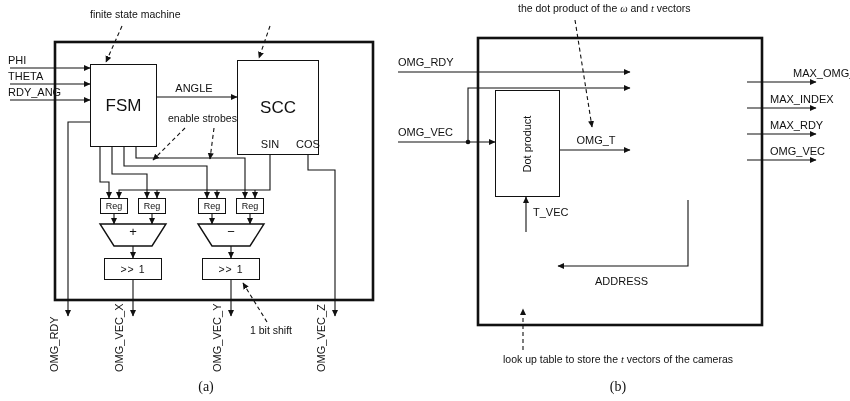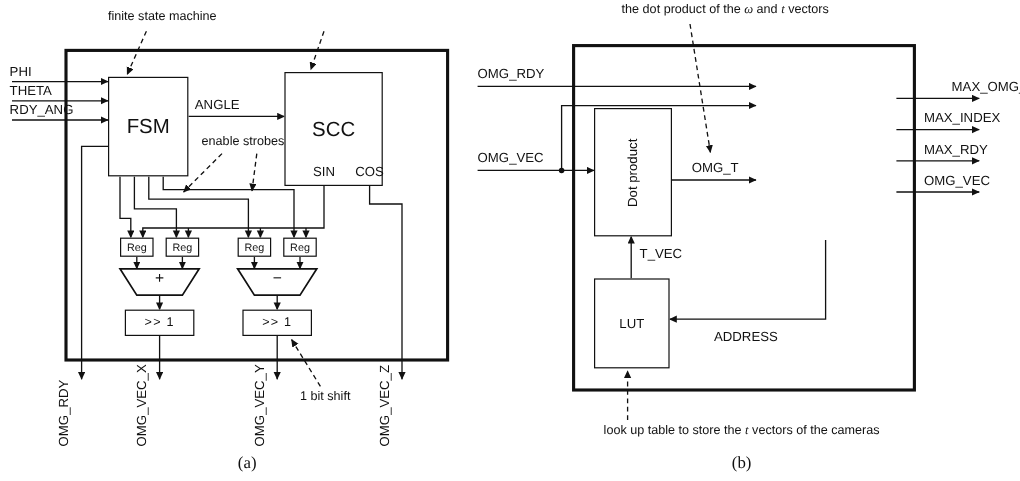--- a/index.html
+++ b/index.html
@@ -90,21 +90,21 @@
 
   <div class="ann" style="left:90px; top:8px;">finite state machine</div>
 
   <div class="lbl" style="left:8px; top:54px;">PHI</div>
   <div class="lbl" style="left:8px; top:70px;">THETA</div>
   <div class="lbl" style="left:8px; top:86px;">RDY_ANG</div>
 
   <div class="block big" style="left:90px; top:64px; width:67px; height:83px;">FSM</div>
   <div class="block big" style="left:237px; top:60px; width:82px; height:95px;">SCC</div>
 
-  <div class="lbl ctr" style="left:152px; top:82px; width:58px;text-align:center;">ANGLE</div>
+  <div class="lbl ctr" style="left:165px; top:82px; width:58px;text-align:center;">ANGLE</div>
   <div class="ann" style="left:168px; top:112px;">enable strobes</div>
 
   <div class="lbl ctr" style="left:253px; top:138px; width:34px;">SIN</div>
   <div class="lbl ctr" style="left:291px; top:138px; width:34px;">COS</div>
 
   <div class="block sm" style="left:100px; top:198px; width:28px; height:16px;">Reg</div>
   <div class="block sm" style="left:138px; top:198px; width:28px; height:16px;">Reg</div>
   <div class="block sm" style="left:198px; top:198px; width:28px; height:16px;">Reg</div>
   <div class="block sm" style="left:236px; top:198px; width:28px; height:16px;">Reg</div>
 
@@ -126,21 +126,20 @@
   <div class="ann" style="left:518px; top:2px;">
     <span>the dot product of the </span><span class="math">ω</span><span> and </span><span class="math">t</span><span> vectors</span>
   </div>
 
   <div class="lbl" style="left:398px; top:56px;">OMG_RDY</div>
   <div class="lbl" style="left:398px; top:126px;">OMG_VEC</div>
 
   <div class="block" style="left:495px; top:90px; width:65px; height:107px;">
     <span class="vtext">Dot product</span>
   </div>
-  <div class="block" style="left:495px; top:232px; width:63px; height:75px;">LUT</div>
 
   <div class="lbl ctr" style="left:566px; top:134px; width:60px;">OMG_T</div>
   <div class="lbl" style="left:533px; top:206px;">T_VEC</div>
   <div class="lbl" style="left:595px; top:250px;margin-top:25px;">ADDRESS</div>
 
   <div class="lbl" style="left:770px; top:67px;padding-left:23px;">MAX_OMG_T</div>
   <div class="lbl" style="left:770px; top:93px;">MAX_INDEX</div>
   <div class="lbl" style="left:770px; top:119px;">MAX_RDY</div>
   <div class="lbl" style="left:770px; top:145px;">OMG_VEC</div>
 

